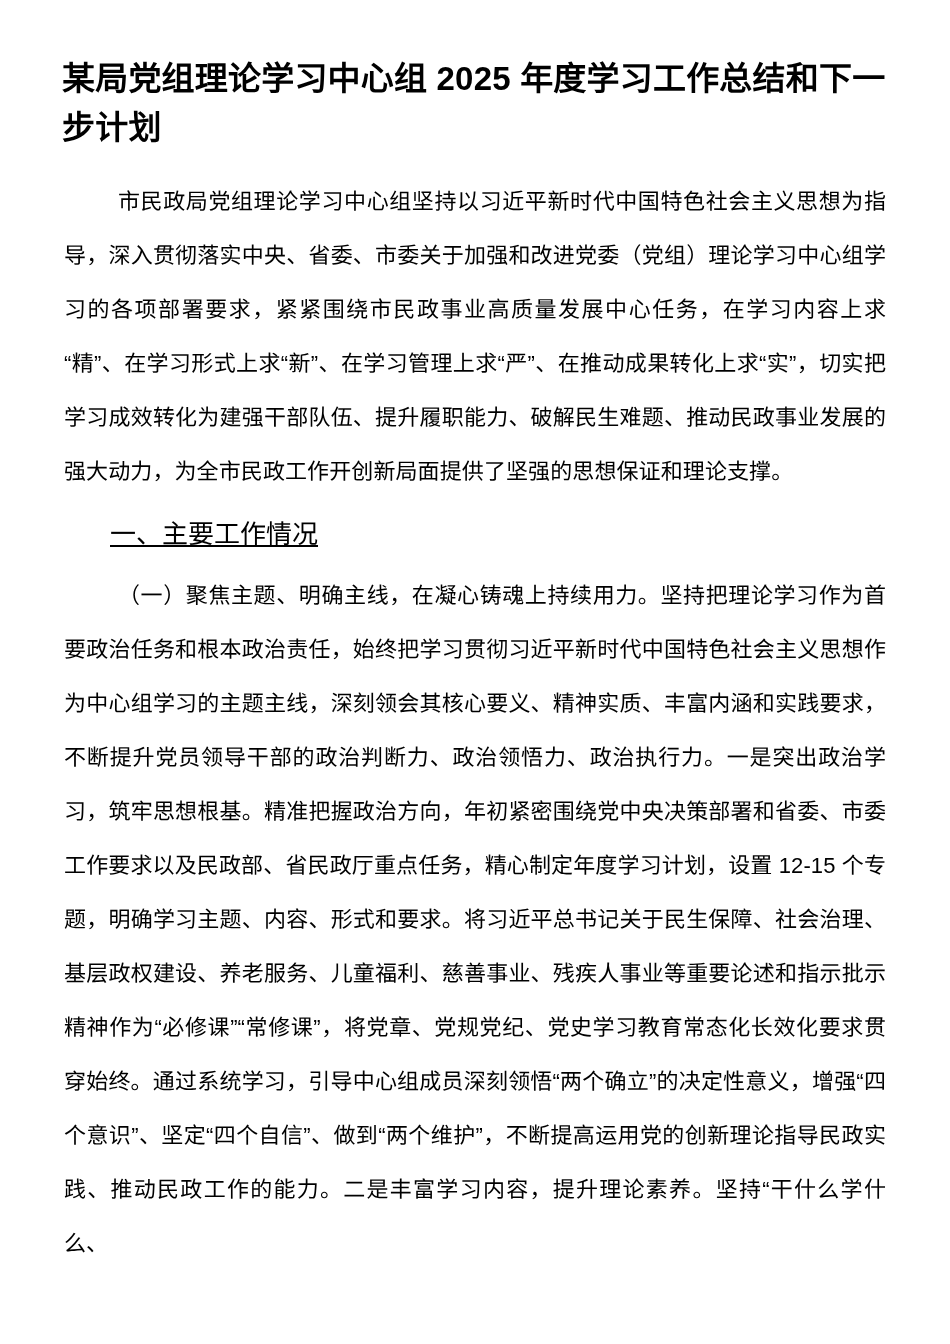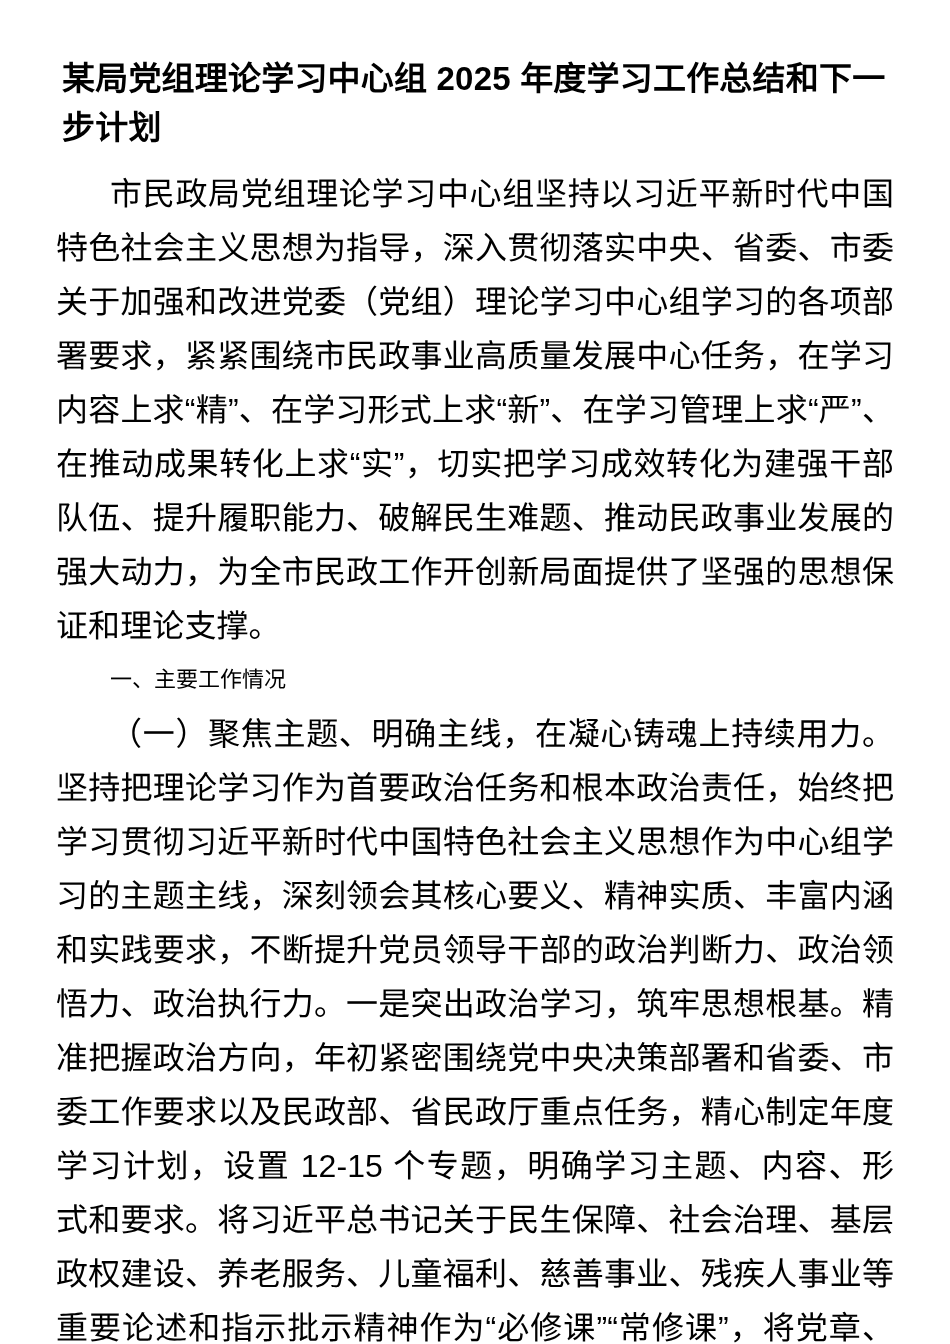--- a/index.html
+++ b/index.html
@@ -40,44 +40,45 @@
     line-height: 49px;
     text-align: left;
     letter-spacing: 0.2px;
     margin: 0 0 12px 0;
     padding: 0 6px;
     word-break: break-all;
   }
 
   
   .para {
-    font-size: 32px;
+    font-size: 22px;
     font-weight: 400;
     line-height: 54px;
     text-align: justify;
     text-justify: inter-character;
     text-align-last: left;
-    margin: 0;
+    margin: 8px;
     word-break: break-all;
     letter-spacing: 0.1px;
   }
   .para.indent2 {
     text-indent: 54px;
   }
   .para .bold {
     font-weight: 400;
   }
 
   .heading-l1 {
-    font-size: 22px;
+    font-size: 26px;
     font-weight: 400;
     line-height: 54px;
     margin: 0;
     text-indent: 54px;
     word-break: break-all;
+    text-decoration: underline;
   }
 
   
   .gap-title {
     height: 3px;
   }
 </style>
 </head>
 <body style="background: rgb(255, 255, 255);">
 

